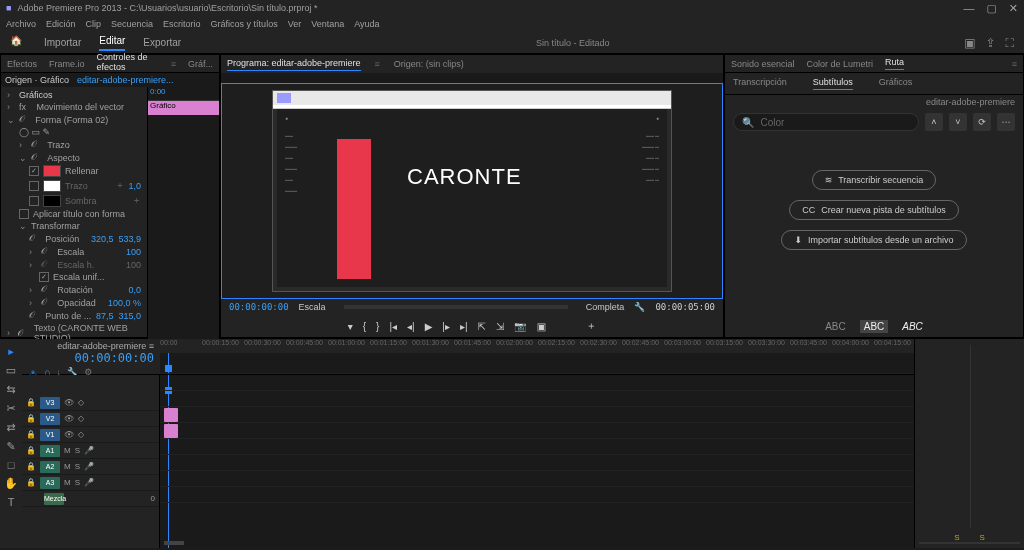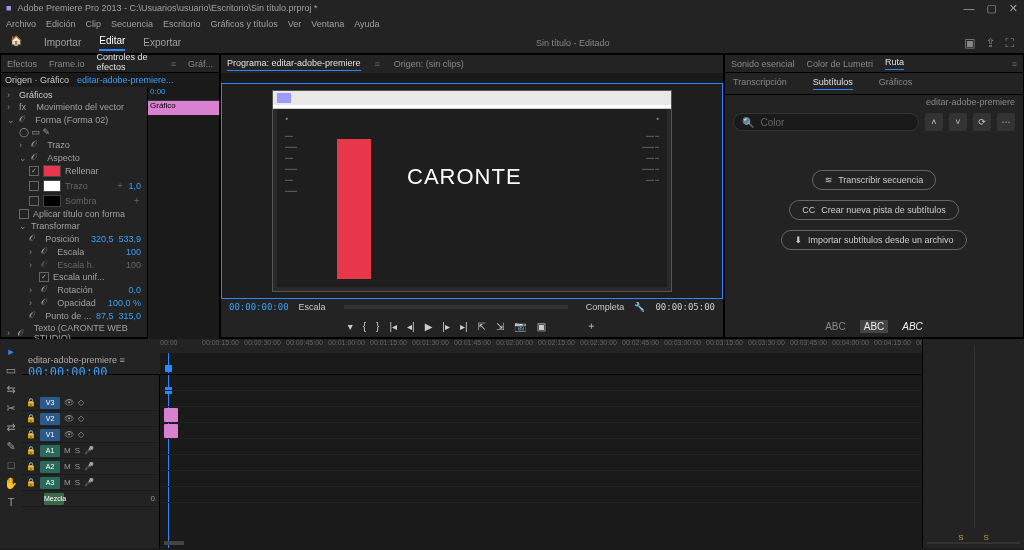--- a/index.html
+++ b/index.html
@@ -54,40 +54,40 @@
   .ess-body { flex: 1; display: flex; flex-direction: column; align-items: center; justify-content: center; gap: 10px; }
   .pill { border: 1px solid #666; border-radius: 10px; padding: 4px 12px; font-size: 9px; color: #ccc; display: flex; gap: 6px; align-items: center; cursor: pointer; }
   .abc-row { display: flex; justify-content: center; gap: 10px; padding: 4px 0; font-size: 10px; color: #888; align-items: center; }
   .abc { padding: 1px 4px; margin-top: 32px; }
   .abc.sel { background: #444; color: #eee; }
   .lower { display: flex; height: 210px; border-top: 1px solid #000; }
   .toolbar { width: 22px; background: #232323; display: flex; flex-direction: column; align-items: center; gap: 6px; padding: 6px 0; color: #999; font-size: 11px; }
   .toolbar span { cursor: pointer; }
   .timeline { flex: 1; background: #1c1c1c; display: flex; flex-direction: column; }
   .tl-head { height: 36px; display: flex; border-bottom: 1px solid #000; }
-  .tl-head-l { width: 138px; padding: 16px 6px; background: #232323; }
+  .tl-head-l { width: 138px; padding: 2px 6px; background: #232323; text-align: right; }
   .tl-head-l .seq { font-size: 9px; color: #aaa; }
   .tl-head-l .tc2 { font-family: monospace; color: #3a9ff5; font-size: 12px; }
   .tl-head-l .irow { display: flex; gap: 6px; margin-top: 2px; color: #777; font-size: 9px; }
   .tl-head-r { flex: 1; background: #232323; position: relative; }
   .tl-ruler { height: 14px; display: flex; font-size: 7px; color: #666; position: relative; }
   .tl-ruler span { position: absolute; }
   .playhead { position: absolute; top: 0; bottom: 0; width: 1px; background: #2a87ff; left: 8px; }
   .playhead::before { content: ""; position: absolute; top: 12px; left: -3px; width: 7px; height: 7px; background: #2a87ff; }
   .tracks { flex: 1; display: flex; position: relative; }
   .track-l { width: 138px; background: #232323; display: flex; flex-direction: column; border-right: 1px solid #000; }
   .trow { height: 16px; display: flex; align-items: center; gap: 4px; padding: 0 4px; font-size: 8px; color: #999; border-bottom: 1px solid #1a1a1a; }
   .trow .tn { width: 20px; height: 12px; background: #2a5a8a; color: #fff; text-align: center; font-size: 7px; line-height: 12px; border-radius: 1px; }
   .trow .tn.a { background: #2a6a5a; }
   .trow .lock, .trow .eye, .trow .mute { width: 10px; text-align: center; cursor: pointer; }
   .track-r { flex: 1; background: #1a1a1a; position: relative; }
   .track-r .lane { height: 16px; border-bottom: 1px solid #222; position: relative; }
   .clip { position: absolute; top: 1px; height: 14px; border-radius: 1px; }
   .clip.v { background: #d980d0; }
-  .audiom { width: 102px; background: #232323; border-left: 1px solid #000; position: relative; }
+  .audiom { width: 110px; background: #232323; border-left: 1px solid #000; position: relative; }
   .audiom .bar { position: absolute; bottom: 4px; height: 2px; left: 4px; right: 4px; background: #333; }
   .spacer-row { height: 20px; }
   .fx-panel .video-head { background: #1a1a1a; padding: 1px 4px; font-size: 8px; color: #888; display:flex; justify-content:space-between;}
 </style>
 </head>
 <body>
 
 <div class="titlebar">
   <div style="display:flex;gap:6px;align-items:center">
     <span style="color:#9a9aff">■</span>

